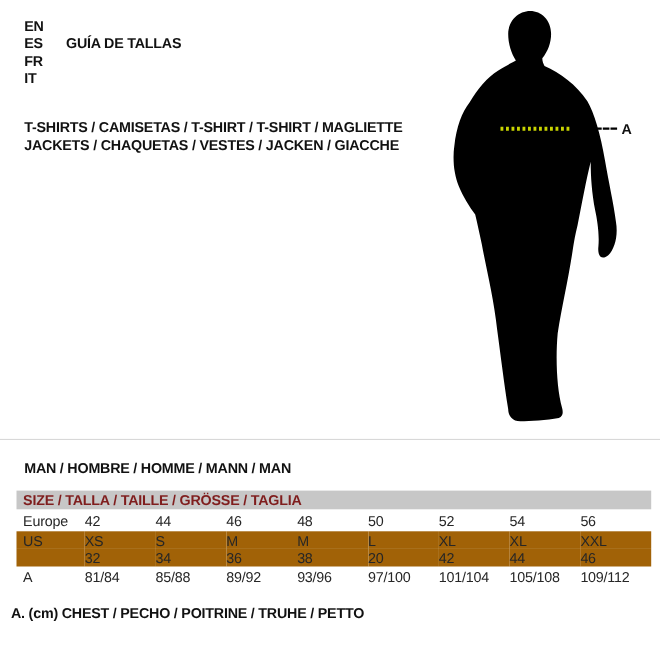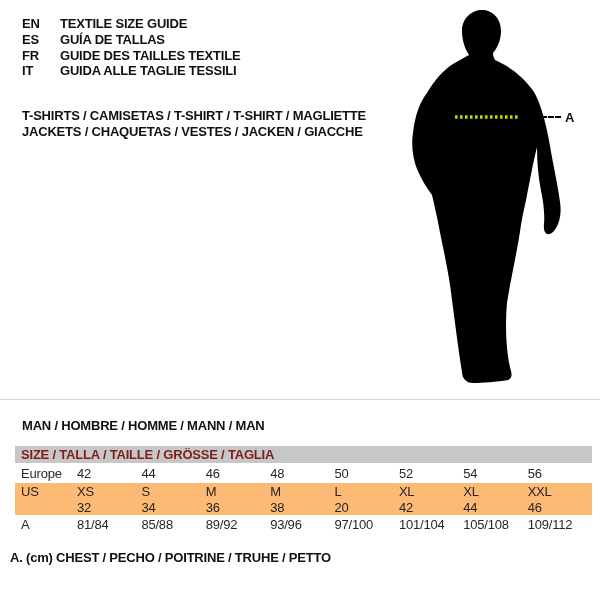--- a/index.html
+++ b/index.html
@@ -25,47 +25,44 @@
   
   .divider{position:absolute;left:0;top:399px;width:600px;height:1px;background:#d8d8d8;}
   
   .section-title{position:absolute;left:22px;top:418px;font-size:13px;font-weight:bold;letter-spacing:-0.2px;white-space:nowrap;}
   
   .size-table{position:absolute;left:15px;top:446px;width:577px;border-collapse:collapse;table-layout:fixed;}
   .size-table td,.size-table th{padding:0;font-size:13px;font-weight:normal;letter-spacing:-0.2px;color:#262626;vertical-align:middle;}
   .size-table .thead-row th{background:#c7c7c7;text-align:left;padding-left:6px;height:17px;color:#7f1d1d;font-weight:600;}
   .size-table .label-cell{text-align:left;padding-left:6px;}
   .size-table .val-cell{text-align:left;}
-  .size-table tr.shaded td{background:#fdba74;}
+  .size-table tr.shaded td{background:#a16207;}
   .row-europe td{height:20px;}
   .row-us-letters td{height:16px;}
   .row-us-numbers td{height:16px;}
   .row-a td{height:19px;}
   
   .footnote{position:absolute;left:10px;top:550px;font-size:13px;font-weight:bold;letter-spacing:-0.2px;white-space:nowrap;}
 </style>
 </head>
 <body>
 
 <div class="lang-block">
   <div class="lang-row">
     <span class="lang-code">EN</span>
-    <span class="lang-text">TEXTILE SIZE GUIDE</span>
   </div>
   <div class="lang-row">
     <span class="lang-code">ES</span>
     <span class="lang-text">GUÍA DE TALLAS</span>
   </div>
   <div class="lang-row">
     <span class="lang-code">FR</span>
-    <span class="lang-text">GUIDE DES TAILLES TEXTILE</span>
   </div>
   <div class="lang-row">
     <span class="lang-code">IT</span>
-    <span class="lang-text">GUIDA ALLE TAGLIE TESSILI</span>
   </div>
 </div>
 
 <div class="categories">
   <div class="cat-line">T-SHIRTS / CAMISETAS / T-SHIRT / T-SHIRT / MAGLIETTE</div>
   <div class="cat-line">JACKETS / CHAQUETAS / VESTES / JACKEN / GIACCHE</div>
 </div>
 
 <div class="figure-wrap">
   <svg width="156" height="384" viewBox="0 0 156 384">

